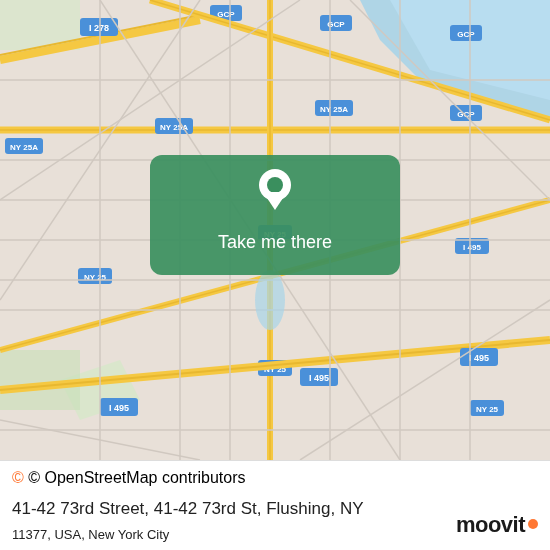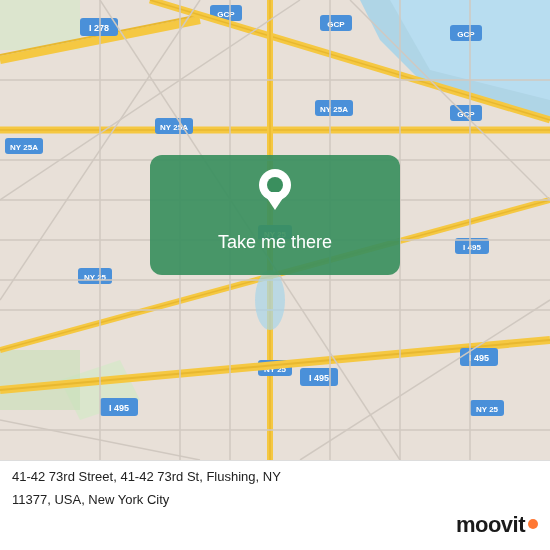--- a/index.html
+++ b/index.html
@@ -185,20 +185,24 @@
     <circle cx="275" cy="185" r="8" fill="#3a8f5e"></circle>
 
     <polygon points="275,210 263,192 287,192" fill="white"></polygon>
 
     <text x="275" y="248" text-anchor="middle" fill="white" font-size="18" font-weight="500">Take me there</text>
   </svg>
 </div>
 
 <div class="bottom-bar">
   <div>
-    <div style="font-size:13px;color:#222;">41-42 73rd Street, 41-42 73rd St, Flushing, NY</div>
+    <span style="color:#f73;">©</span>
+    <span>© OpenStreetMap contributors</span>
+  </div>
+  <div>
+    <div style="font-size:17px;color:#222;">41-42 73rd Street, 41-42 73rd St, Flushing, NY</div>
     <div style="font-size:13px;color:#222;margin-top:8px;">11377, USA, New York City</div>
   </div>
   <div class="moovit-logo">
     <span class="moovit-text">moovit</span>
     <span class="moovit-dot"></span>
   </div>
 </div>
 
 </body></html>

